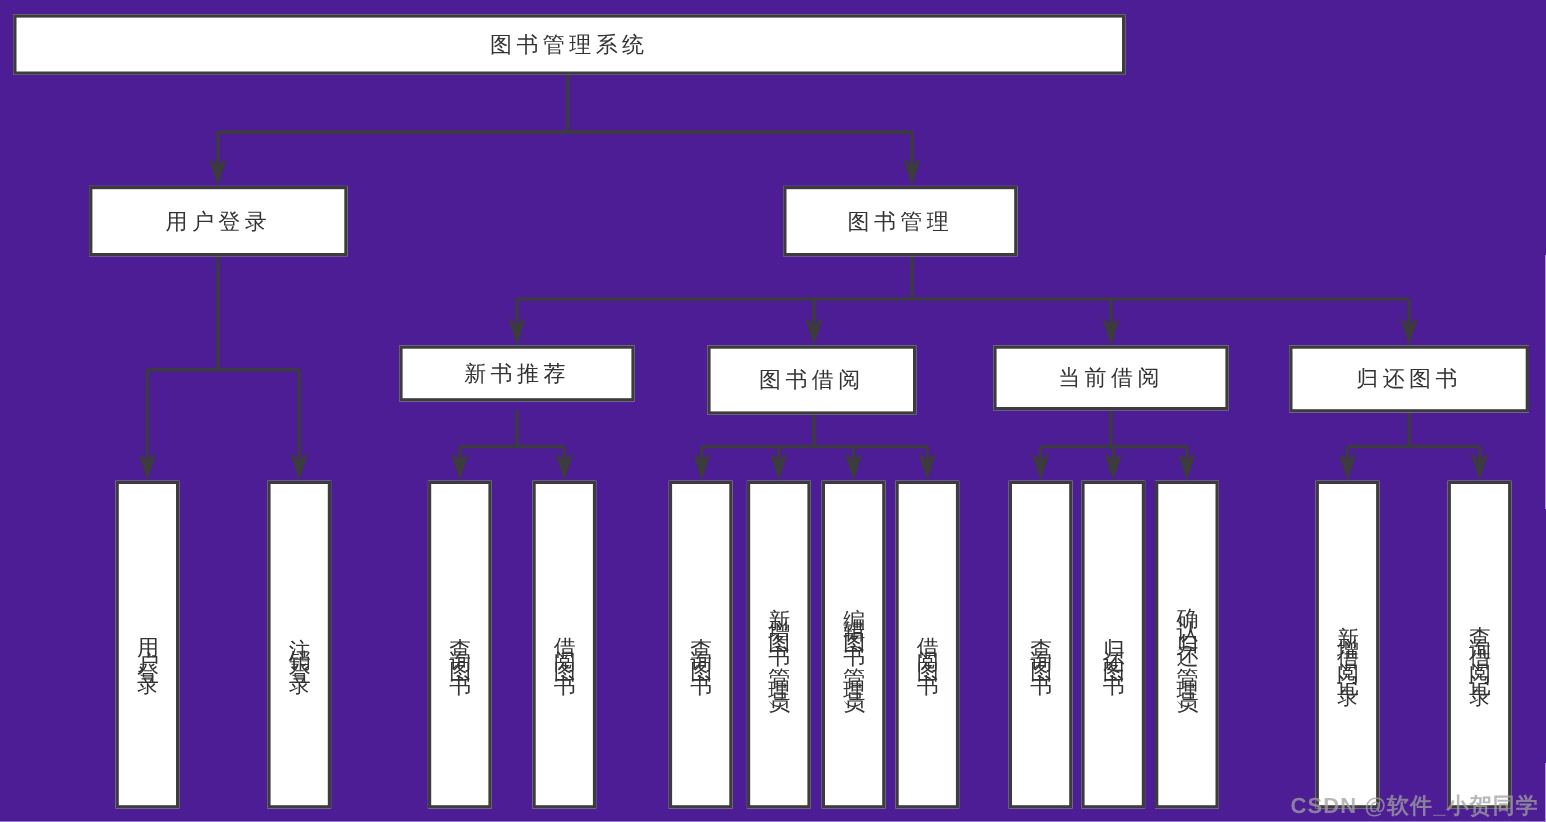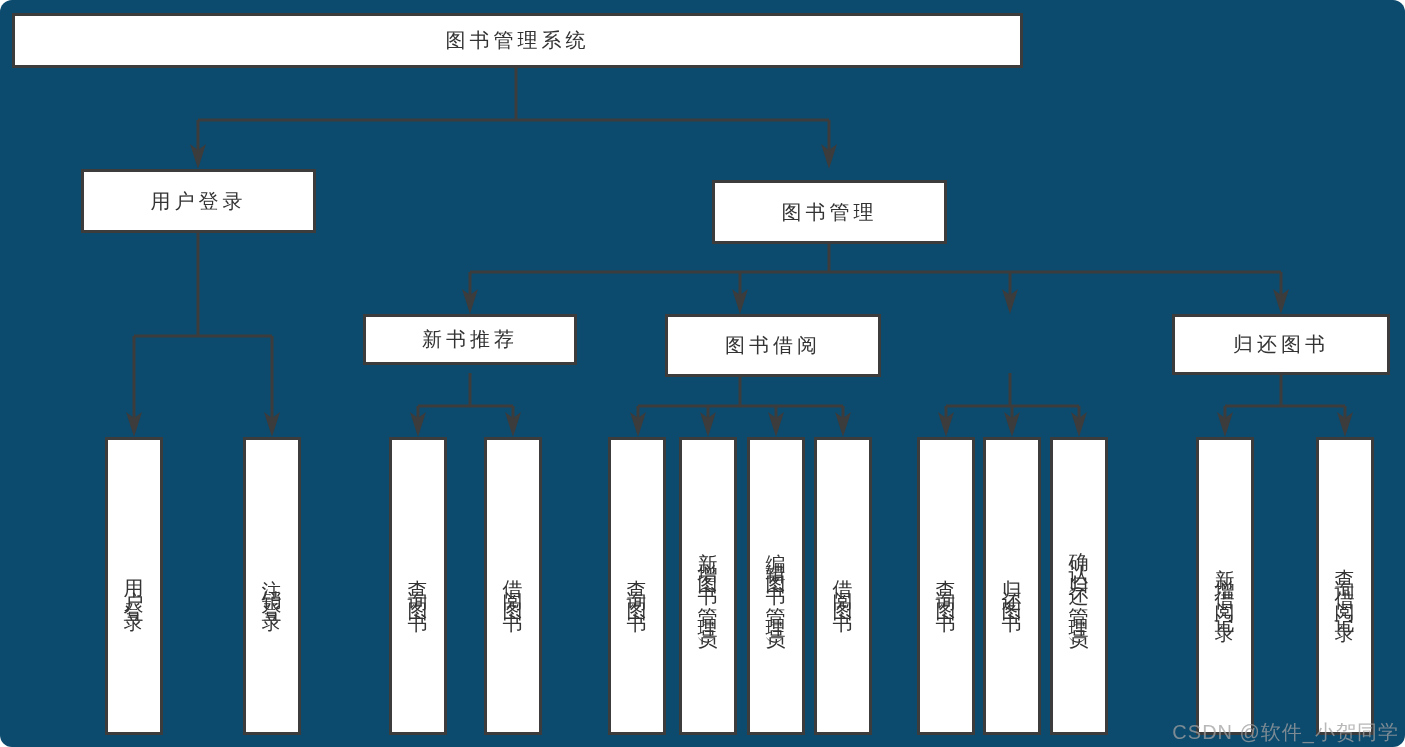--- a/index.html
+++ b/index.html
@@ -1,23 +1,22 @@
 <!DOCTYPE html>
 <html><head>
 <meta charset="utf-8">
 <style>
   html, body { margin: 0; padding: 0; background: #ffffff; }
   .canvas {
     position: relative;
     width: 1405px;
     height: 747px;
-    background: #0c4a6e;
+    background: #4c1d95;
     font-family: "Liberation Sans", "DejaVu Sans", sans-serif;
     overflow: hidden;
-    border-radius: 12px;
   }
   svg.wires {
     position: absolute;
     left: 0; top: 0;
     width: 1405px; height: 747px;
     z-index: 1;
   }
   .node {
     position: absolute;
     box-sizing: border-box;
@@ -39,23 +38,23 @@
   .vlabel {
     writing-mode: vertical-rl;
     text-orientation: mixed;
     font-size: 20px;
     letter-spacing: 11px;
     line-height: 1;
     color: #333333;
   }
   .root  { left: 12px;  top: 13px;  width: 1011px; height: 55px; }
   .lv2-a { left: 81px;  top: 169px; width: 235px;  height: 64px; }
-  .lv2-b { left: 712px; top: 180px; width: 235px;  height: 64px; }
+  .lv2-b { left: 712px; top: 169px; width: 213px;  height: 64px; }
   .lv3-a { left: 363px;  top: 314px; width: 214px; height: 51px; }
-  .lv3-b { left: 665px;  top: 314px; width: 216px; height: 63px; }
+  .lv3-b { left: 643px;  top: 314px; width: 190px; height: 63px; }
   .lv3-c { left: 903px;  top: 314px; width: 214px; height: 59px; }
   .lv3-d { left: 1172px; top: 314px; width: 218px; height: 61px; }
   .l1  { left: 105px; }
   .l2  { left: 243px; }
   .l3  { left: 389px; }
   .l4  { left: 484px; }
   .l5  { left: 608px; }
   .l6  { left: 679px; }
   .l7  { left: 747px; }
   .l8  { left: 814px; }
@@ -66,20 +65,21 @@
   .l13 { left: 1316px; }
   .watermark {
     position: absolute;
     right: 6px;
     bottom: 1px;
     font-size: 20px;
     color: rgba(160, 160, 160, 0.75);
     letter-spacing: 1px;
     z-index: 3;
     white-space: nowrap;
+    font-weight: bold;
   }
 </style>
 </head>
 <body>
 
 <div class="canvas">
 
   <svg class="wires" viewBox="0 0 1405 747" xmlns="http://www.w3.org/2000/svg">
     <g stroke="#3c3c3c" stroke-width="3" fill="none">
 
@@ -159,20 +159,23 @@
   <div class="node lv2-b">
     <span class="hlabel">图书管理</span>
   </div>
 
   <div class="node lv3-a">
     <span class="hlabel">新书推荐</span>
   </div>
   <div class="node lv3-b">
     <span class="hlabel">图书借阅</span>
   </div>
+  <div class="node lv3-c">
+    <span class="hlabel">当前借阅</span>
+  </div>
   <div class="node lv3-d">
     <span class="hlabel">归还图书</span>
   </div>
 
   <div class="node vnode l1">
     <span class="vlabel">用户登录</span>
   </div>
   <div class="node vnode l2">
     <span class="vlabel">注销登录</span>
   </div>

